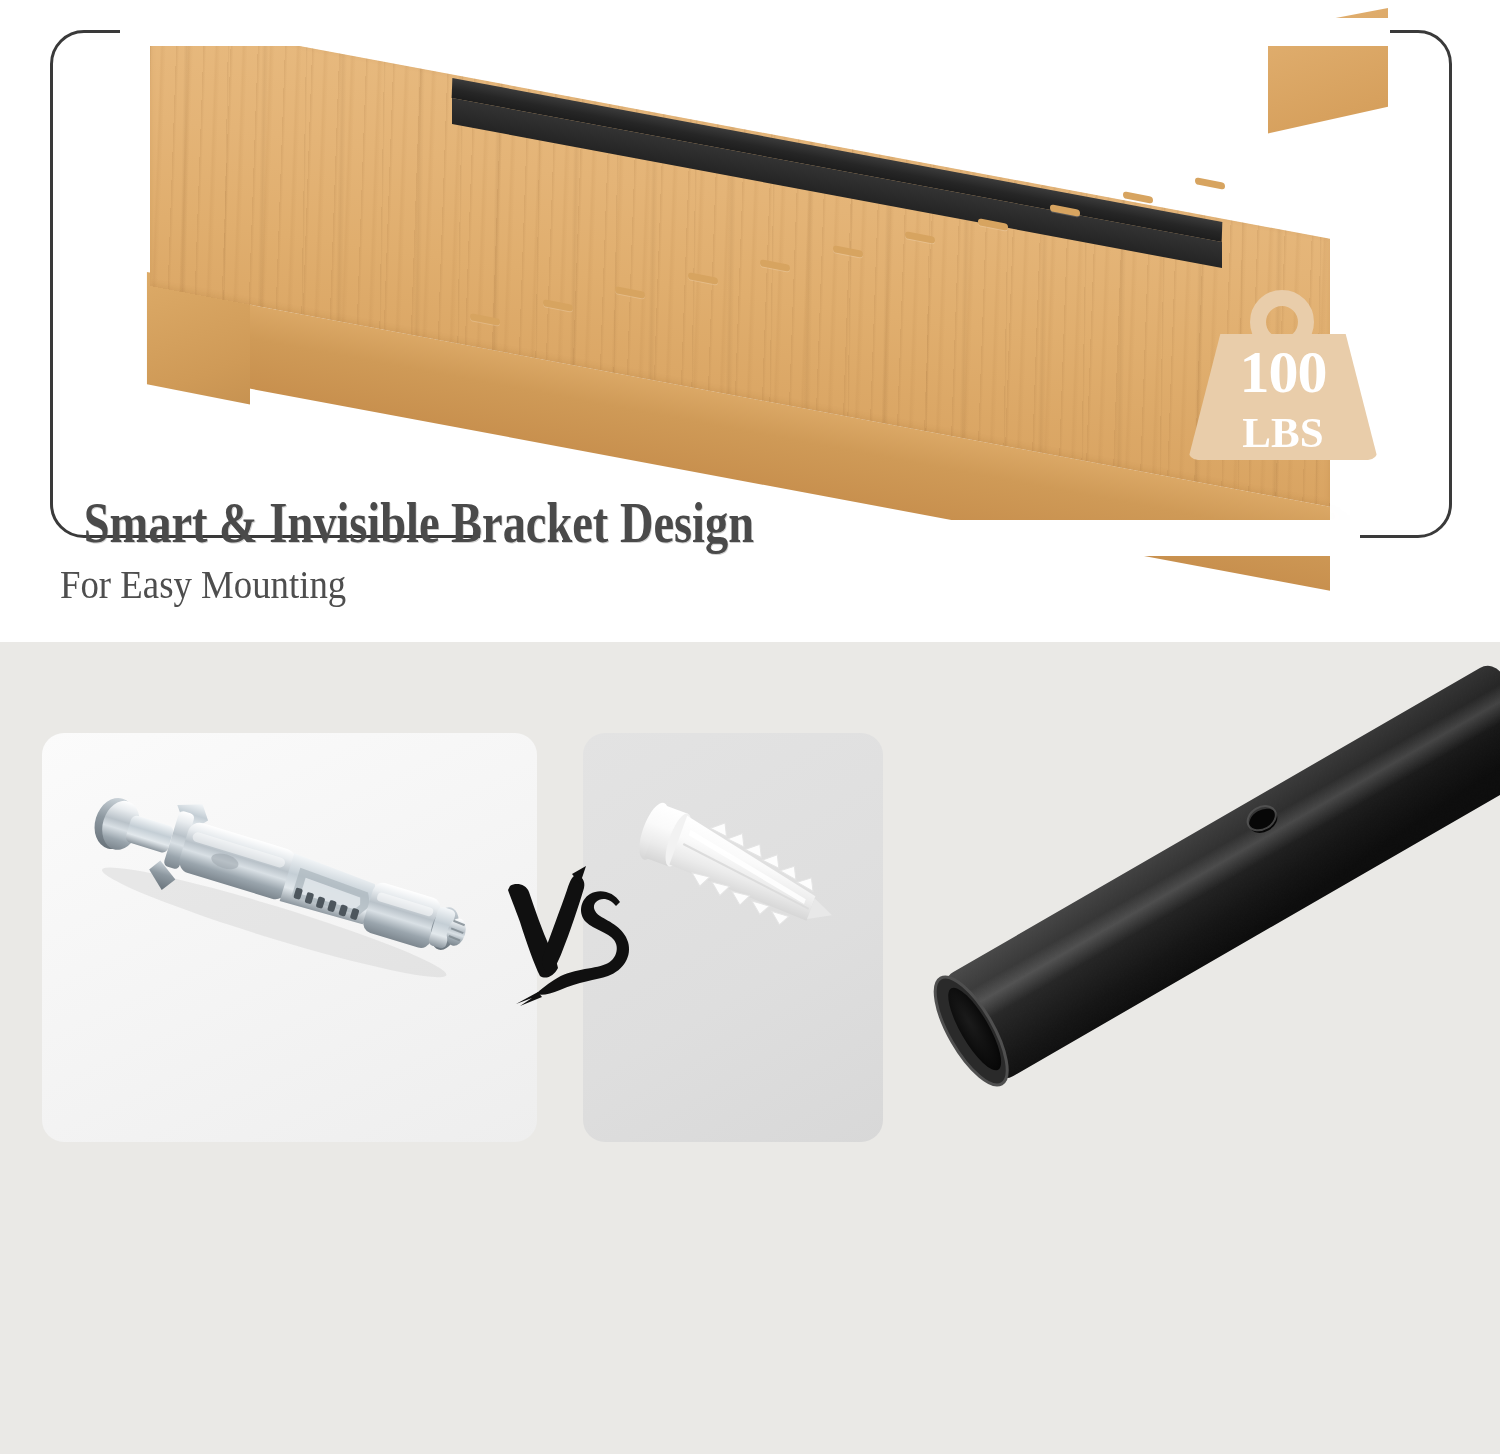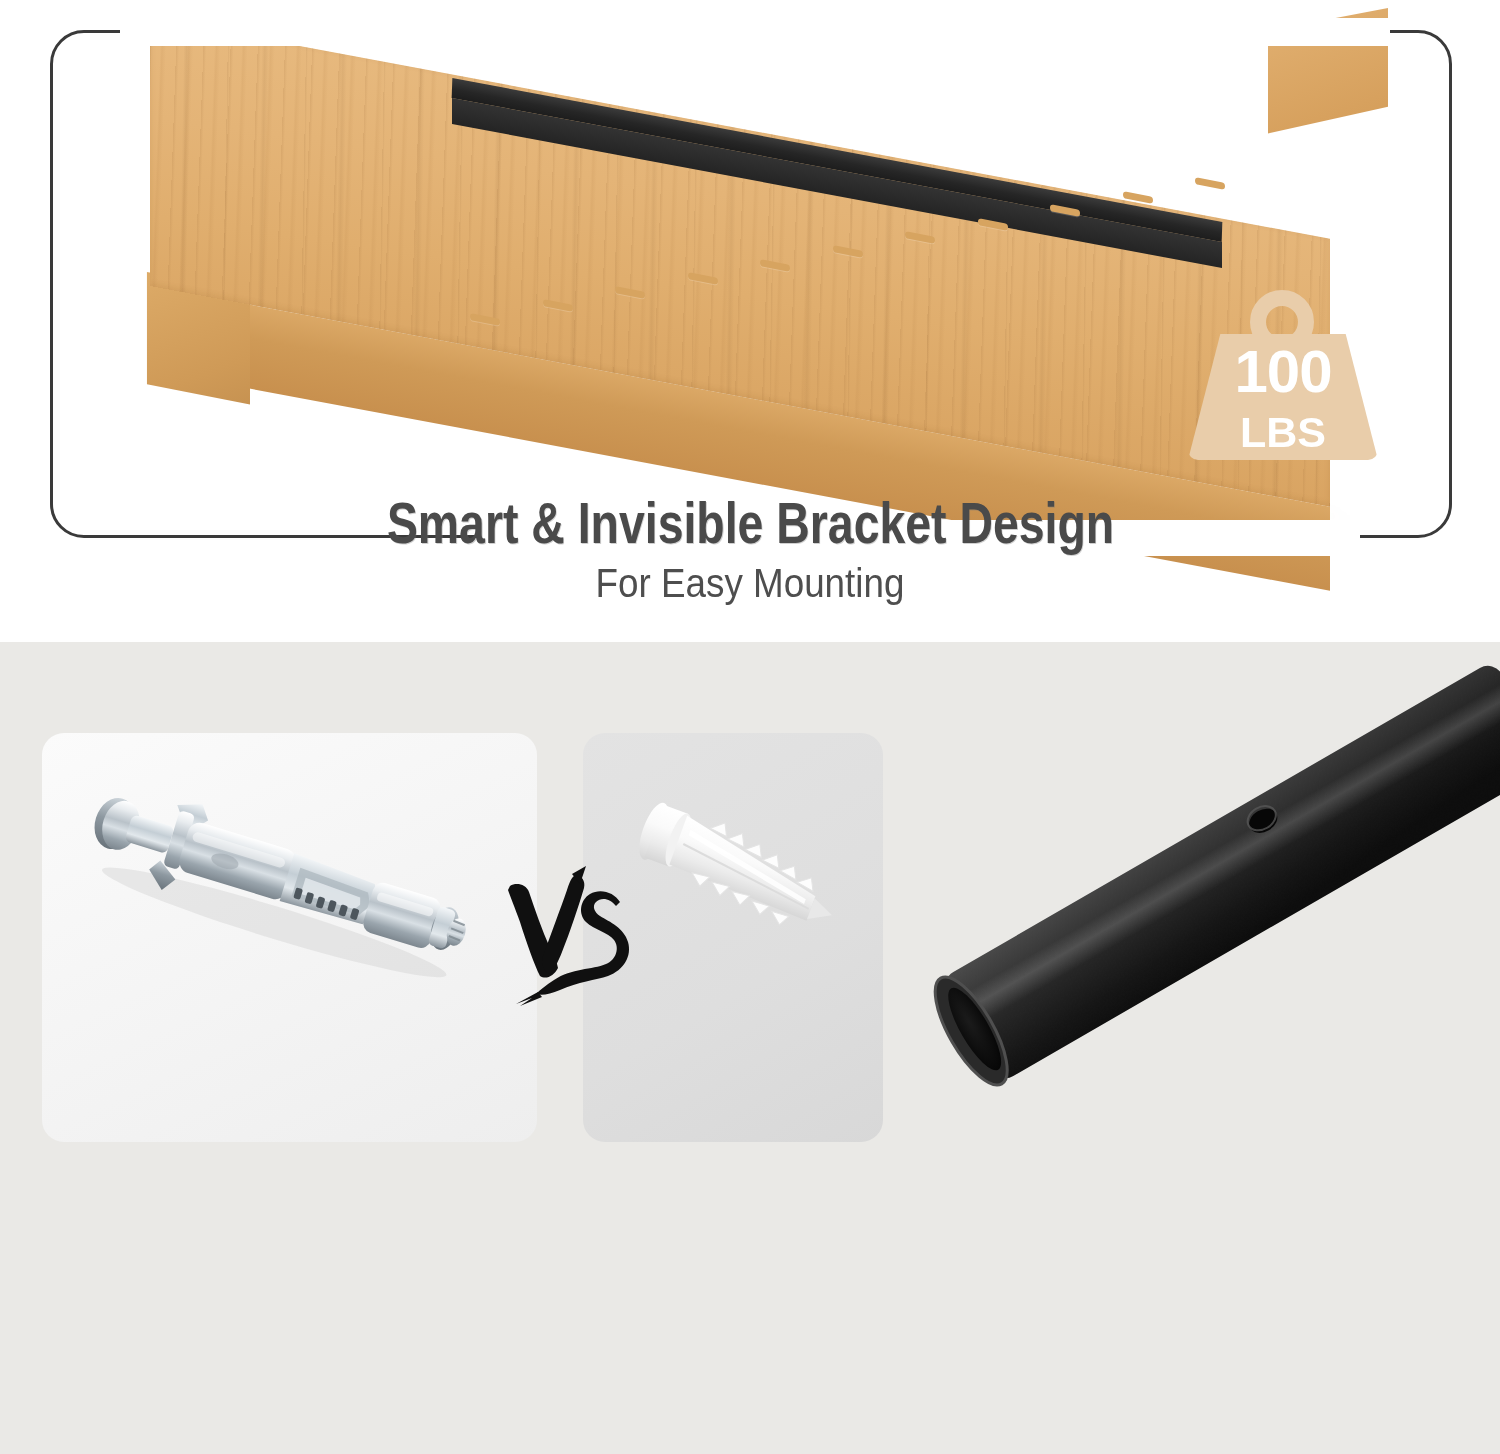--- a/index.html
+++ b/index.html
@@ -10,20 +10,21 @@
     background: #ffffff;
     font-family: "Liberation Sans", sans-serif;
     overflow: hidden;
   }
 
   #stage {
     position: relative;
     width: 1500px;
     height: 1050px;
     background: #ffffff;
+    font-family: Liberation Serif, serif;
   }
 
   
   #top-section {
     position: absolute;
     left: 0; top: 0;
     width: 1500px;
     height: 642px;
     background: #ffffff;
     overflow: hidden;
@@ -191,21 +192,20 @@
     display: block;
     font-size: 43px;
     margin-top: 9px;
   }
 
   
   #headline-block {
     position: absolute;
     left: 0; top: 492px;
     width: 1500px;
-    text-align: center;
     z-index: 6;
   }
   #headline {
     display: inline-block;
     font-size: 58px;
     line-height: 1.06;
     font-weight: bold;
     color: #4a4a4a;
     letter-spacing: 0px;
     transform: scaleX(0.80);

